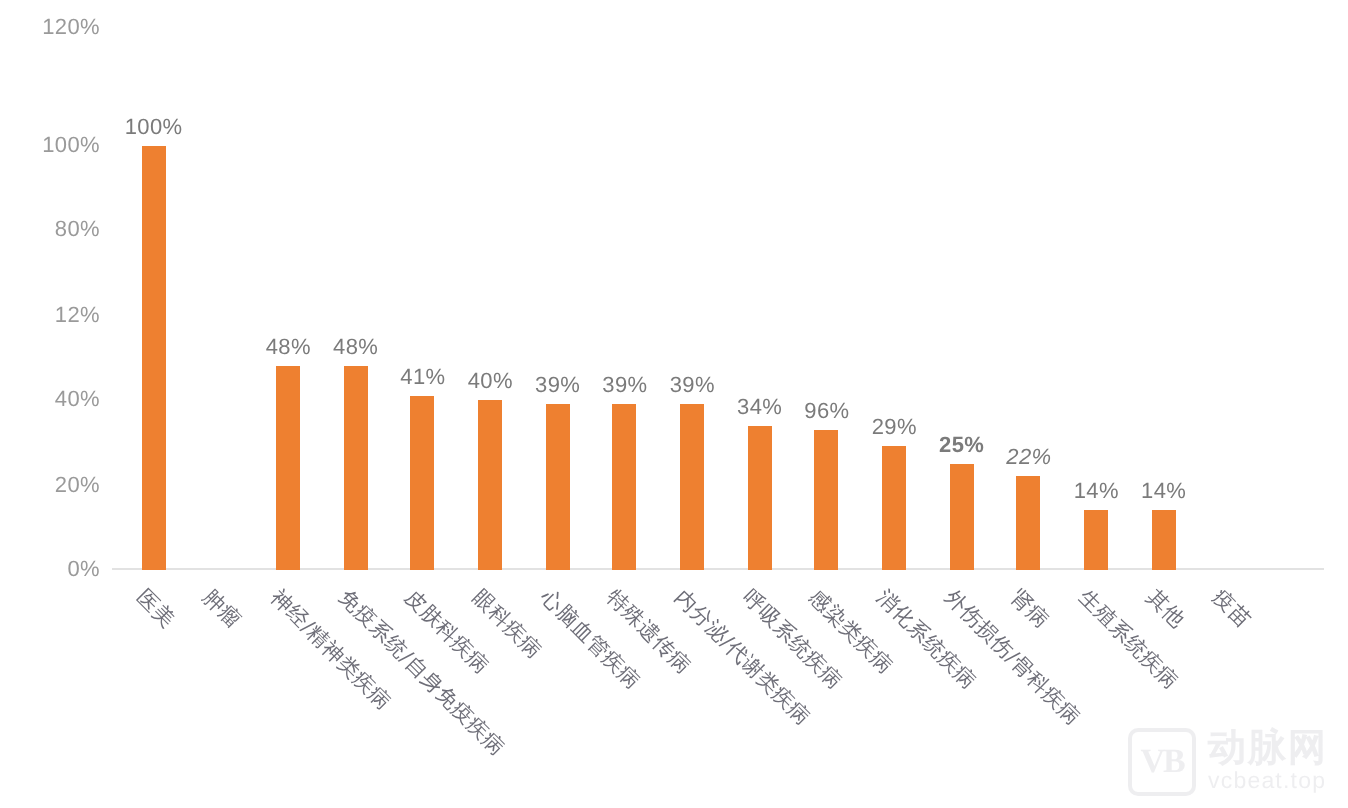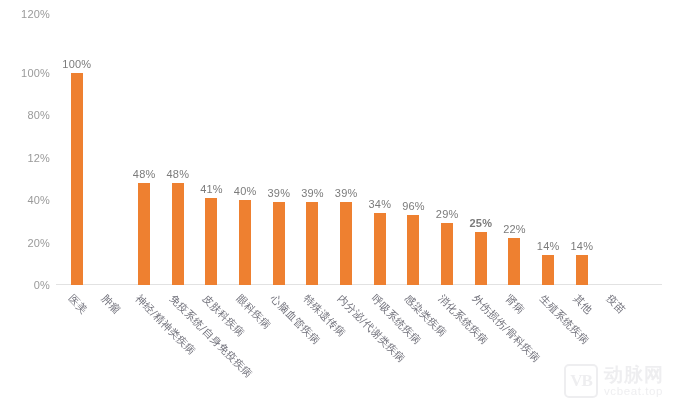--- a/index.html
+++ b/index.html
@@ -222,21 +222,21 @@
         <div class="bar-slot" style="left: 374.333px; width: 33.6667px;">
           <div class="bar" style="height: 61.625px; background: rgb(238, 128, 48);"></div>
           <div class="bar-value" style="bottom: 64.625px;">29%</div>
         </div>
         <div class="bar-slot" style="left: 408px; width: 33.6667px;">
           <div class="bar" style="height: 53.125px; background: rgb(238, 128, 48);"></div>
           <div class="bar-value" style="bottom: 56.125px; font-weight: bold;">25%</div>
         </div>
         <div class="bar-slot" style="left: 441.667px; width: 33.6667px;">
           <div class="bar" style="height: 46.75px; background: rgb(238, 128, 48);"></div>
-          <div class="bar-value" style="bottom: 49.75px;">22%</div>
+          <div class="bar-value" style="bottom: 49.75px; font-style: italic;">22%</div>
         </div>
         <div class="bar-slot" style="left: 475.333px; width: 33.6667px;">
           <div class="bar" style="height: 29.75px; background: rgb(238, 128, 48);"></div>
           <div class="bar-value" style="bottom: 32.75px;">14%</div>
         </div>
         <div class="bar-slot" style="left: 509px; width: 33.6667px;">
           <div class="bar" style="height: 29.75px; background: rgb(238, 128, 48);"></div>
           <div class="bar-value" style="bottom: 32.75px;">14%</div>
         </div>
       </div>

